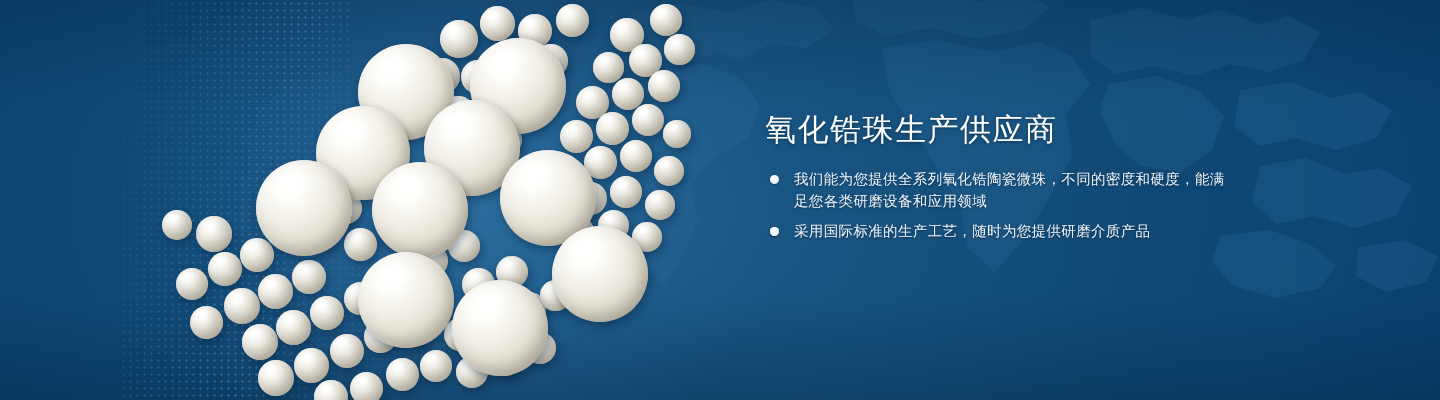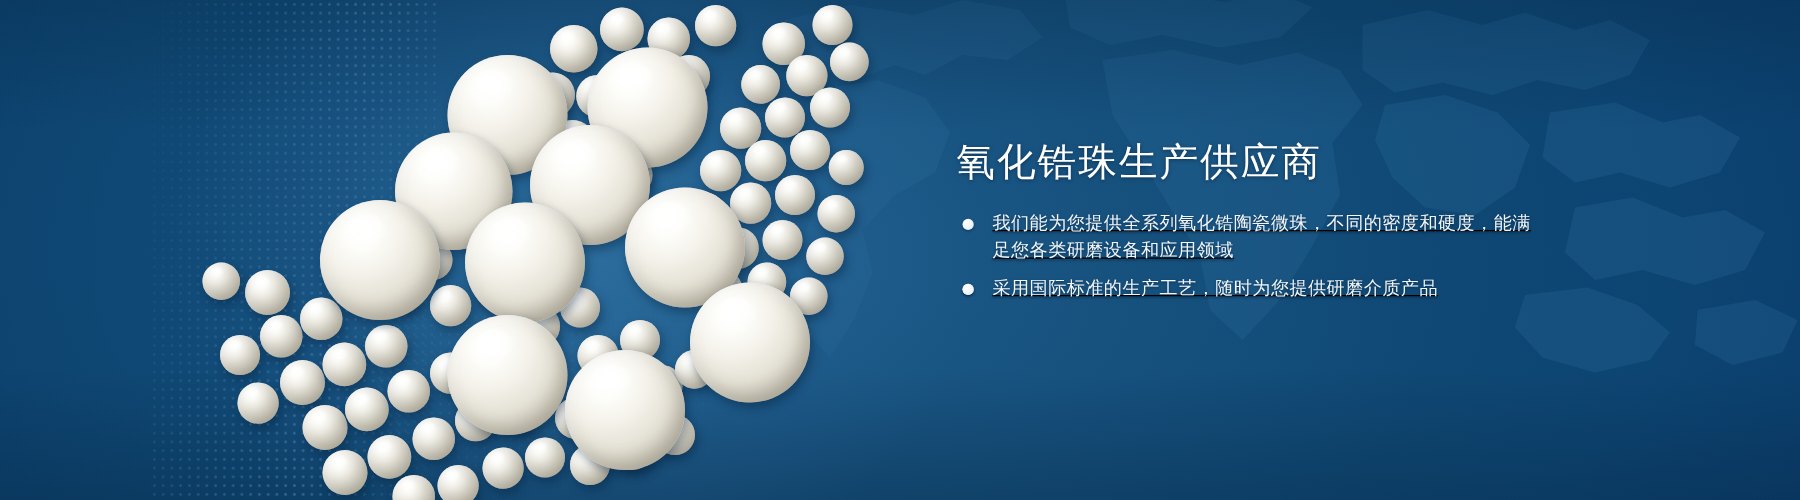--- a/index.html
+++ b/index.html
@@ -137,21 +137,20 @@
     white-space: nowrap;
   }
   .bullets {
     position: absolute;
     top: 168px;
     left: 3px;
     width: 470px;
     margin: 0;
     padding: 0;
     list-style: none;
-    text-decoration: underline;
   }
   .bullet {
     position: relative;
     padding-left: 26px;
     margin-bottom: 8px;
     font-size: 14.5px;
     line-height: 22px;
     color: #f2f6fa;
     letter-spacing: 0.35px;
     text-shadow: 0 1px 2px rgba(2,24,44,0.5);

